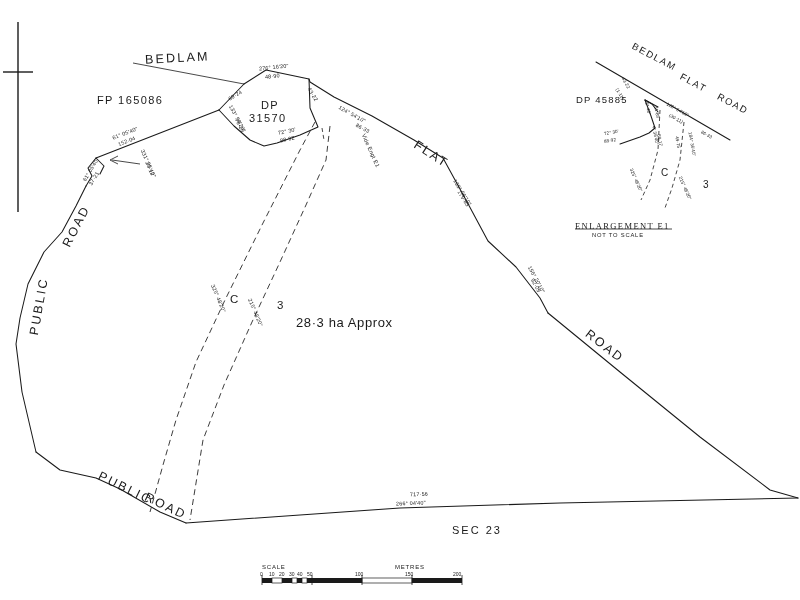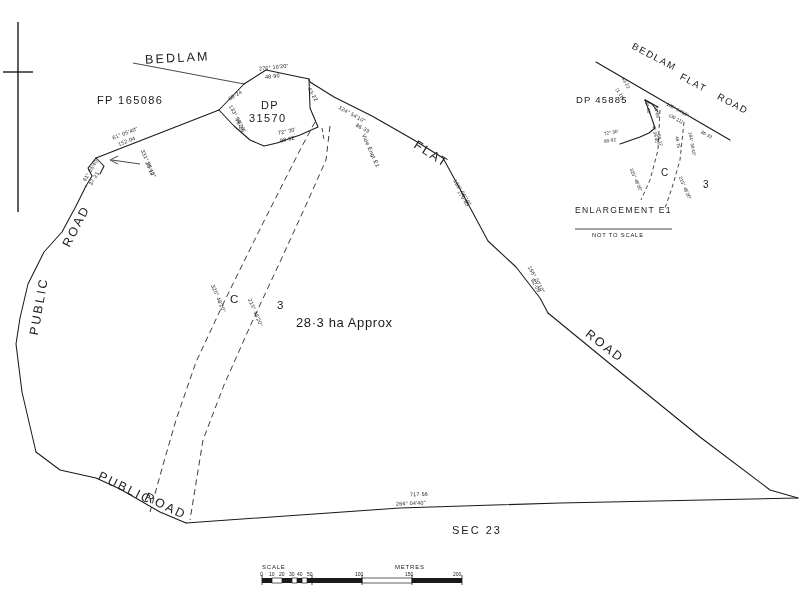--- a/index.html
+++ b/index.html
@@ -178,21 +178,21 @@
 
   <div class="t dim-s" style="left:671px;top:140px;transform:rotate(80deg);">49·75</div>
   <div class="t dim-s" style="left:679px;top:142px;transform:rotate(80deg);">184° 36'40"</div>
 
   <div class="t dim-s" style="left:623px;top:178px;transform:rotate(66deg);">325° 48'20"</div>
   <div class="t dim-s" style="left:672px;top:186px;transform:rotate(66deg);">215° 48'20"</div>
 
   <div class="t dim-s" style="left:604px;top:131px;transform:rotate(-10deg);">72° 30'</div>
   <div class="t dim-s" style="left:604px;top:139px;transform:rotate(-10deg);">88·92</div>
 
-  <div class="t enl-ttl" style="left:575px;top:206px;">ENLARGEMENT E1</div>
+  <div class="t enl-ttl" style="left:575px;top:222px;font-family:Liberation Serif, serif;">ENLARGEMENT E1</div>
   <div class="t enl-sub" style="left:592px;top:233px;">NOT TO SCALE</div>
 
   <div class="t sc-lab" style="left:262px;top:564px;">SCALE</div>
   <div class="t sc-lab" style="left:395px;top:564px;">METRES</div>
   <div class="t sc-num" style="left:260px;top:572px;">0</div>
   <div class="t sc-num" style="left:269px;top:572px;">10</div>
   <div class="t sc-num" style="left:279px;top:572px;">20</div>
   <div class="t sc-num" style="left:289px;top:572px;">30</div>
   <div class="t sc-num" style="left:297px;top:572px;">40</div>
   <div class="t sc-num" style="left:307px;top:572px;">50</div>

